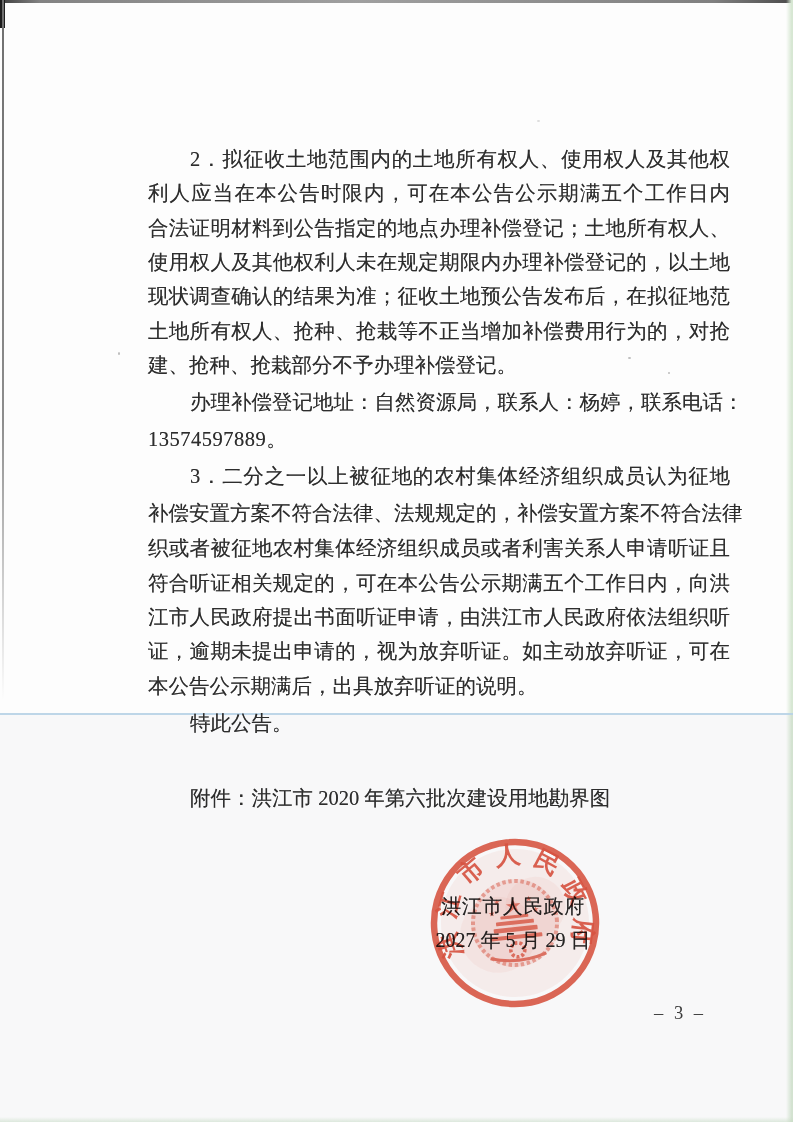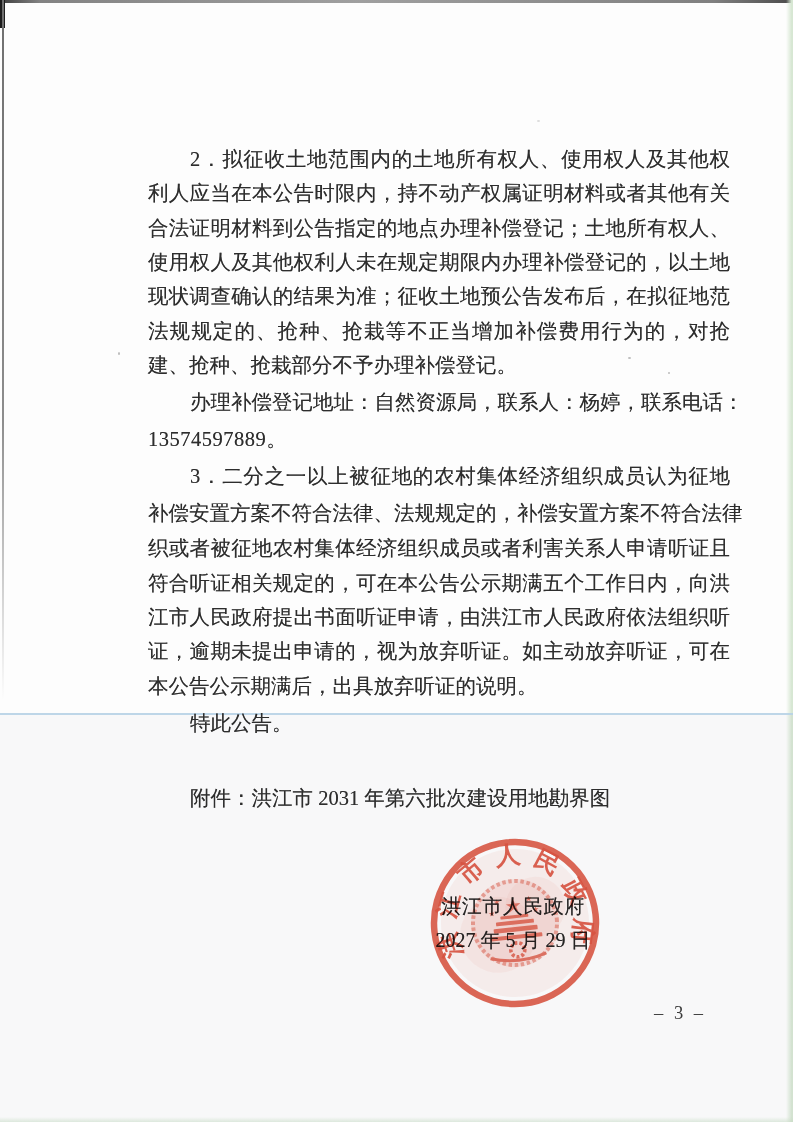--- a/index.html
+++ b/index.html
@@ -79,37 +79,37 @@
   <div class="art-right"></div>
   <div class="art-bottom"></div>
   <div class="fold-line"></div>
   <div class="fold-shade"></div>
   <div class="speck" style="left:628px;top:357px;width:3px;height:2px;"></div>
   <div class="speck" style="left:668px;top:372px;width:2px;height:2px;"></div>
   <div class="speck" style="left:118px;top:352px;width:2px;height:3px;"></div>
   <div class="speck" style="left:537px;top:120px;width:3px;height:2px;opacity:.5;"></div>
 
   <div class="line indent" style="top:142px">2．拟征收土地范围内的土地所有权人、使用权人及其他权</div>
-  <div class="line" style="top:176px">利人应当在本公告时限内，持不动产权属证明材料或者其他有关</div>
+  <div class="line" style="top:176px">利人应当在本公告时限内，可在本公告公示期满五个工作日内</div>
   <div class="line" style="top:211px">合法证明材料到公告指定的地点办理补偿登记；土地所有权人、</div>
   <div class="line" style="top:245px">使用权人及其他权利人未在规定期限内办理补偿登记的，以土地</div>
   <div class="line" style="top:279px">现状调查确认的结果为准；征收土地预公告发布后，在拟征地范</div>
-  <div class="line" style="top:314px">法规规定的、抢种、抢栽等不正当增加补偿费用行为的，对抢</div>
+  <div class="line" style="top:314px">土地所有权人、抢种、抢栽等不正当增加补偿费用行为的，对抢</div>
   <div class="line short" style="top:348px">建、抢种、抢栽部分不予办理补偿登记。</div>
   <div class="line indent" style="top:385px">办理补偿登记地址：自然资源局，联系人：杨婷，联系电话：</div>
   <div class="line short num" style="top:422px">13574597889。</div>
   <div class="line indent" style="top:459px">3．二分之一以上被征地的农村集体经济组织成员认为征地</div>
   <div class="line" style="top:496px">补偿安置方案不符合法律、法规规定的，补偿安置方案不符合法律</div>
   <div class="line" style="top:531px">织或者被征地农村集体经济组织成员或者利害关系人申请听证且</div>
   <div class="line" style="top:600px">江市人民政府提出书面听证申请，由洪江市人民政府依法组织听</div>
   <div class="line" style="top:566px">符合听证相关规定的，可在本公告公示期满五个工作日内，向洪</div>
   <div class="line" style="top:634px">证，逾期未提出申请的，视为放弃听证。如主动放弃听证，可在</div>
   <div class="line short indent" style="top:706px">特此公告。</div>
   <div class="line short" style="top:669px">本公告公示期满后，出具放弃听证的说明。</div>
-  <div class="line short indent" style="top:781px">附件：洪江市 2031 年第六批次建设用地勘界图</div>
+  <div class="line short indent" style="top:781px">附件：洪江市 2020 年第六批次建设用地勘界图</div>
 
   <div class="sig-org">洪江市人民政府</div>
   <div class="sig-date">2027 年 5 月 29 日</div>
 
   <svg class="seal" viewBox="-88 -88 176 176">
     <g transform="rotate(-6)" fill="#d9442f" stroke="none">
 
       <circle r="74" fill="#d9442f" opacity="0.07"></circle>
       <circle cx="-18" cy="10" r="38" fill="#d9442f" opacity="0.05"></circle>
       <circle cx="22" cy="-14" r="30" fill="#d9442f" opacity="0.05"></circle>

